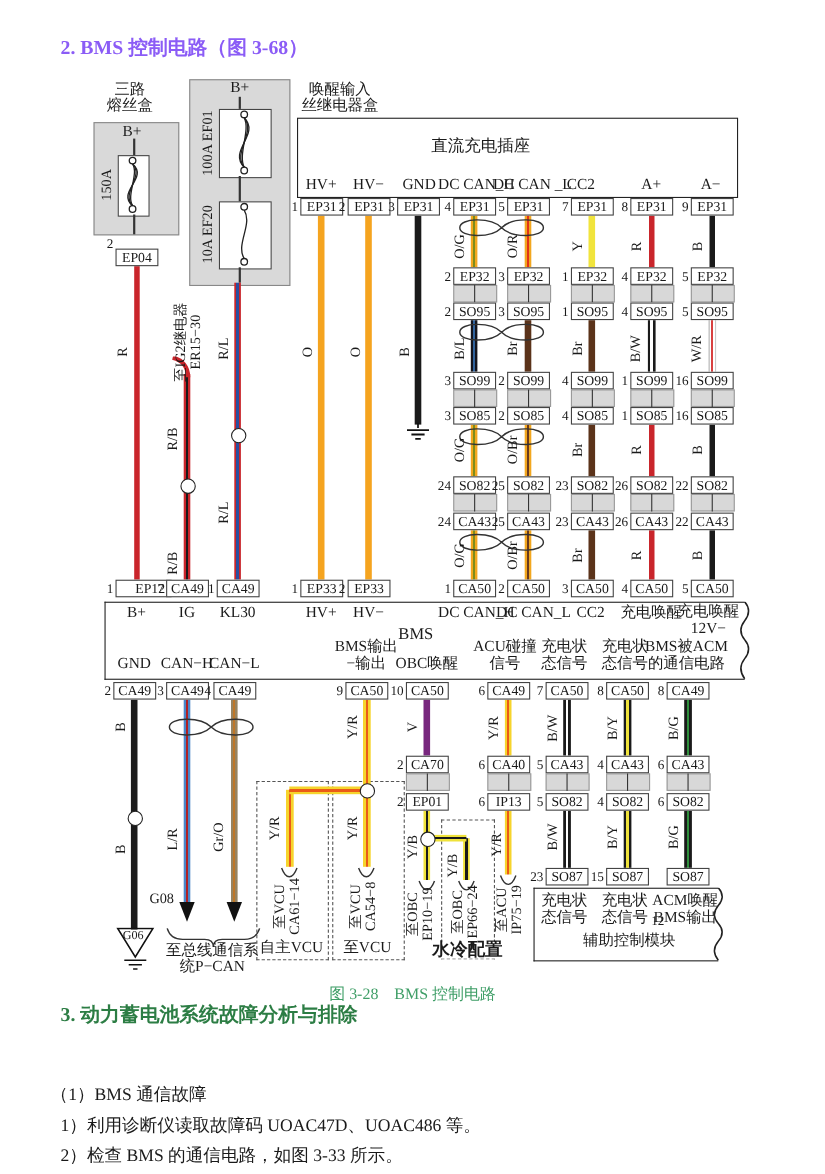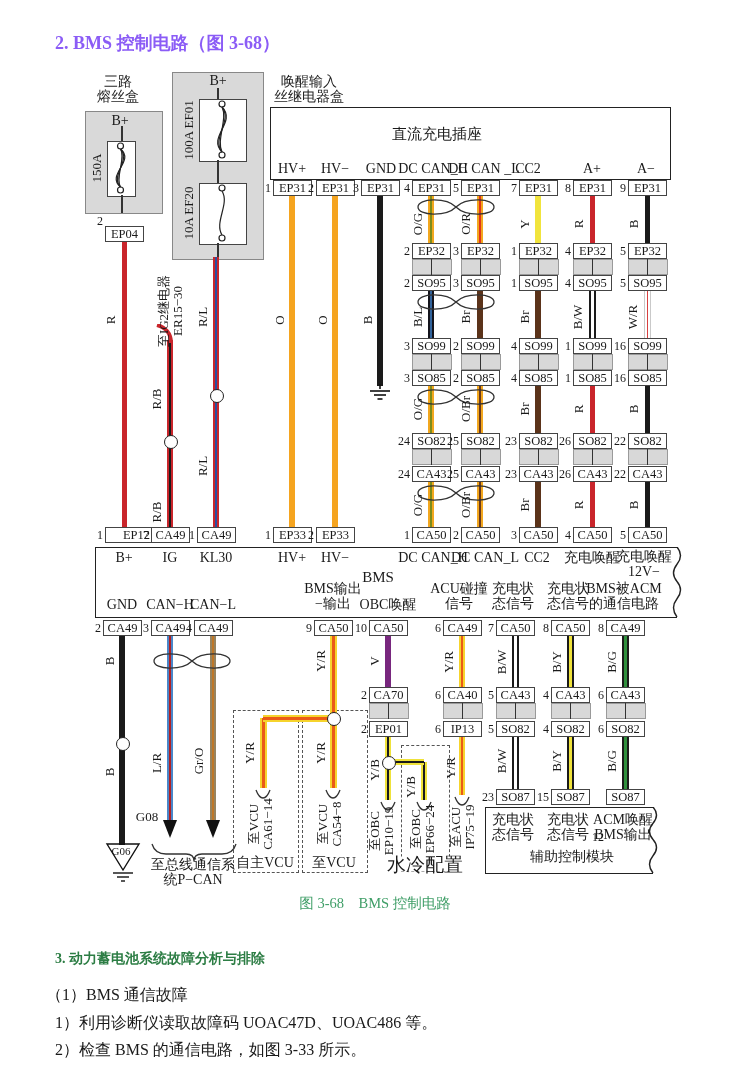--- a/index.html
+++ b/index.html
@@ -20,21 +20,21 @@
   .panel.open{border-right:none;}
   .dash{position:absolute;border:1.4px dashed #555;}
   .splice{position:absolute;background:#d8d8d8;border:1px solid #9a9a9a;}
   .vline{position:absolute;width:1px;background:#333;}
   .wire{position:absolute;}
   .junc{position:absolute;width:12px;height:12px;border:1.6px solid #222;background:#fff;border-radius:50%;}
   .arrow{position:absolute;width:0;height:0;border-left:7px solid transparent;
          border-right:7px solid transparent;border-top:18px solid #111;}
   .title{position:absolute;left:55px;top:31px;font-size:18px;font-weight:bold;}
   .caption{position:absolute;left:375px;top:894px;transform:translateX(-50%);font-size:14.5px;white-space:pre;}
-  .sec{position:absolute;left:55px;top:950px;font-size:14px;font-weight:bold;}
+  .sec{position:absolute;left:55px;top:910px;font-size:18px;font-weight:bold;}
   .para{position:absolute;font-size:16px;white-space:pre;}
 </style>
 </head>
 <body>
 
 <h2 class="title" style="margin: 0px; color: #8b5cf6;">2. BMS 控制电路（图 3-68）</h2>
 
 <div id="diagram">
     <div class="gray" style="left: 85px; top: 111px; width: 76px; height: 101px;"></div>
     <div class="gray" style="left: 172px; top: 72px; width: 90px; height: 186px;"></div>
@@ -399,21 +399,21 @@
 态信号</div>
     <div class="ht" style="left: 568px; top: 596px;">充电状
 态信号</div>
     <div class="ht" style="left: 624px; top: 596px;">BMS被ACM
 的通信电路</div>
     <div class="ht" style="left: 147px; top: 816px; font-size: 13px;">G08</div>
     <div class="ht" style="left: 193px; top: 872px;">至总线通信系
 统P−CAN</div>
     <div class="ht" style="left: 265px; top: 862px;">自主VCU</div>
     <div class="ht" style="left: 334px; top: 862px;">至VCU</div>
-    <div class="ht" style="left: 425px; top: 864px; font-size: 19px; background: rgb(255, 255, 255); padding: 0px 3px;">水冷配置</div>
+    <div class="ht" style="left: 425px; top: 864px; font-size: 16px; background: rgb(255, 255, 255); padding: 0px 3px; font-weight: bold;">水冷配置</div>
     <div class="ht" style="left: 513px; top: 827px;">充电状
 态信号</div>
     <div class="ht" style="left: 568px; top: 827px;">充电状
 态信号</div>
     <div class="ht" style="left: 623px; top: 827px;">ACM唤醒
 BMS输出</div>
     <div class="ht" style="left: 572px; top: 856px;">辅助控制模块</div>
     <div class="ht" style="left: 121px; top: 851px; font-size: 11px;">G06</div>
     <div class="rt" style="left: 97px; top: 168px;">150A</div>
     <div class="rt" style="left: 189px; top: 130px;">100A EF01</div>
@@ -471,17 +471,17 @@
     <div class="rt" style="left: 330px; top: 824px;">至VCU
 CA54−8</div>
     <div class="rt" style="left: 382px; top: 831px;">至OBC
 EP10−19</div>
     <div class="rt" style="left: 423px; top: 829px;">至OBC
 EP66−24</div>
     <div class="rt" style="left: 463px; top: 827px;">至ACU
 IP75−19</div>
   </div>
 
-<div class="caption" style="color: rgb(63, 158, 103);">图 3-68　BMS 控制电路</div>
+<div class="caption" style="color: rgb(63, 158, 103);">图 3-28　BMS 控制电路</div>
 <h2 class="sec" style="margin: 0px; color: rgb(44, 125, 68);">3. 动力蓄电池系统故障分析与排除</h2>
 <div class="para" style="left:46px;top:985px">（1）BMS 通信故障</div>
 <div class="para" style="left:55px;top:1013px">1）利用诊断仪读取故障码 UOAC47D、UOAC486 等。</div>
 <div class="para" style="left:55px;top:1040px">2）检查 BMS 的通信电路，如图 3-33 所示。</div>
 
 </body></html>

